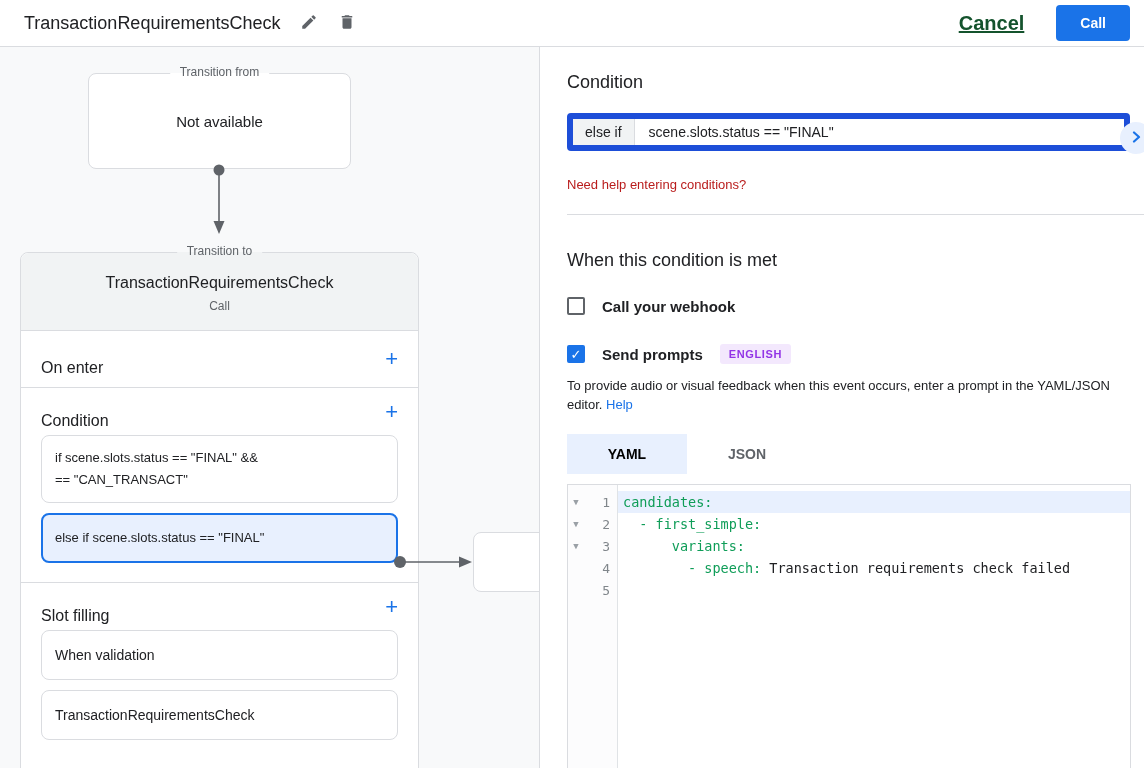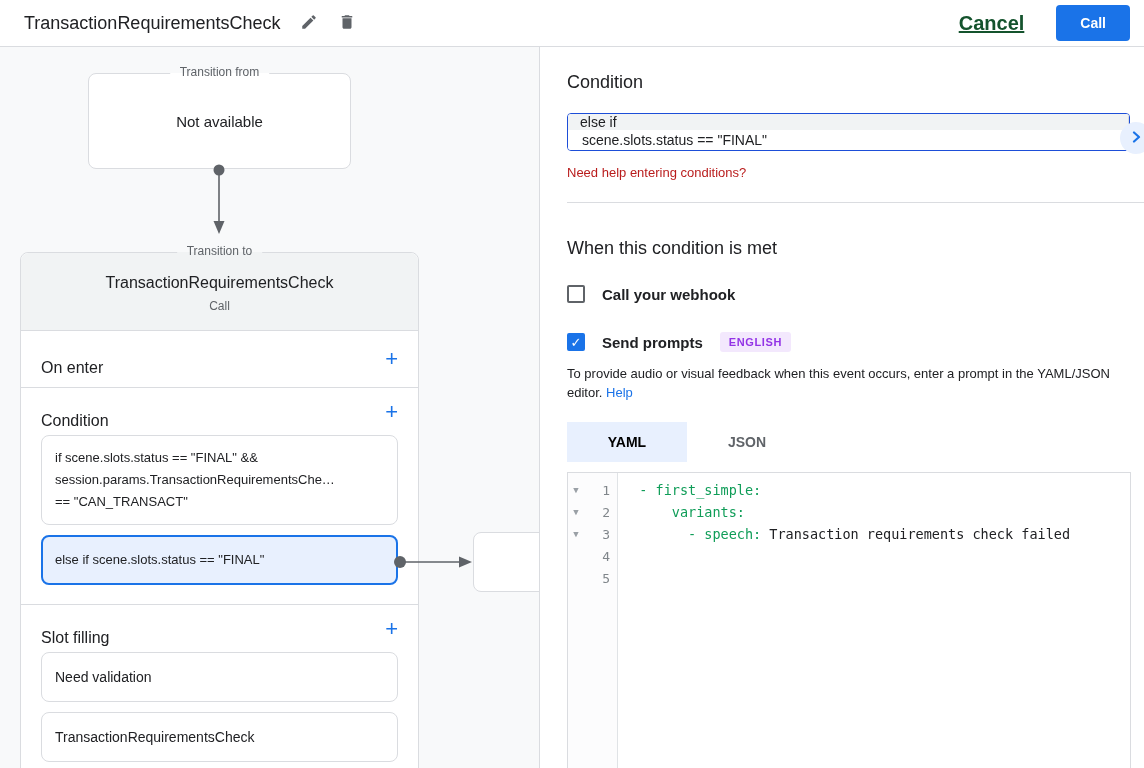--- a/index.html
+++ b/index.html
@@ -65,22 +65,22 @@
   
   .panel { flex:1; background:#fff; position:relative; overflow:hidden; padding-top:25px; }
   .panel-head { display:flex; align-items:center; justify-content:space-between;
                 margin-left:27px; }
   .panel-h1 { font-size:18px; font-weight:400; color:#202124; }
   .chev-btn { position:absolute; right:-8px; top:75px; width:32px; height:32px; border-radius:50%;
               background:#e8f0fe; border:none; cursor:pointer; display:flex; align-items:center;
               justify-content:center; }
   .chev-btn svg { stroke:#1a73e8; }
 
-  .cond-input-group { display:flex; margin:20px 14px 0 27px; border:1px solid #1d4ed8;
-                      border-radius:4px; height:38px; overflow:hidden;flex-direction:column; }
+  .cond-input-group { display:flex; margin:20px 14px 12px 27px; border:6px solid #1d4ed8;
+                      border-radius:4px; height:38px; overflow:hidden; }
   .cond-prefix { background:#f1f3f4; border-right:1px solid #dadce0; padding:0 12px;
                  display:flex; align-items:center; font-size:14px; color:#202124; flex:none; }
   .cond-input { flex:1; border:none; outline:none; padding:0 14px; font-size:14px;
                 color:#202124; font-family:inherit; background:#fff; }
   .help-link { display:inline-block; margin:14px 0 0 27px; font-size:13px; color:#b91c1c;
                text-decoration:none; cursor:pointer; }
   .divider { border-top:1px solid #dadce0; margin:21px 0 0 27px; }
 
   .h2 { font-size:18px; font-weight:400; color:#202124; margin:35px 0 0 27px; }
   .check-row { display:flex; align-items:center; margin:26px 0 0 27px; }
@@ -167,35 +167,34 @@
         <button class="plus">+</button>
       </div>
 
       <div class="sec-cond">
         <div class="row-header label-row">
           <span class="sec-label">Condition</span>
           <button class="plus">+</button>
         </div>
         <div class="cond-box">
           <div>if scene.slots.status == "FINAL" &amp;&amp;</div>
-          <div>session.params.TransactionRequirementsChe…</div>
           <div>== "CAN_TRANSACT"</div>
         </div>
         <div class="cond-box selected">
           <div>else if scene.slots.status == "FINAL"</div>
         </div>
       </div>
 
       <div>
         <div class="row-header label-row">
           <span class="sec-label">Slot filling</span>
           <button class="plus">+</button>
         </div>
         <div class="slot-box">
-          <span>Need validation</span>
+          <span>When validation</span>
         </div>
         <div class="slot-box">
           <span>TransactionRequirementsCheck</span>
         </div>
       </div>
     </div>
 
     <svg class="link-svg" style="left:393px; top:507px;" width="82" height="16">
       <circle cx="7" cy="8" r="6" fill="#5f6368"></circle>
       <line x1="7" y1="8" x2="68" y2="8" stroke="#5f6368" stroke-width="1.6"></line>
@@ -263,20 +262,21 @@
         <div class="g-row">
             <span class="g-arrow"></span>
             <span class="g-num">4</span>
           </div>
         <div class="g-row">
             <span class="g-arrow"></span>
             <span class="g-num">5</span>
           </div>
       </div>
       <div class="code">
+        <div class="c-row hl"><span class="tok-key">candidates:</span><span class="tok-text"></span></div>
         <div class="c-row"><span class="tok-key">  - first_simple:</span><span class="tok-text"></span></div>
         <div class="c-row"><span class="tok-key">      variants:</span><span class="tok-text"></span></div>
         <div class="c-row"><span class="tok-key">        - speech:</span><span class="tok-text"> Transaction requirements check failed</span></div>
         <div class="c-row"><span class="tok-key"></span><span class="tok-text"></span></div>
       </div>
     </div>
   </div>
 </div>
 
 </body></html>

